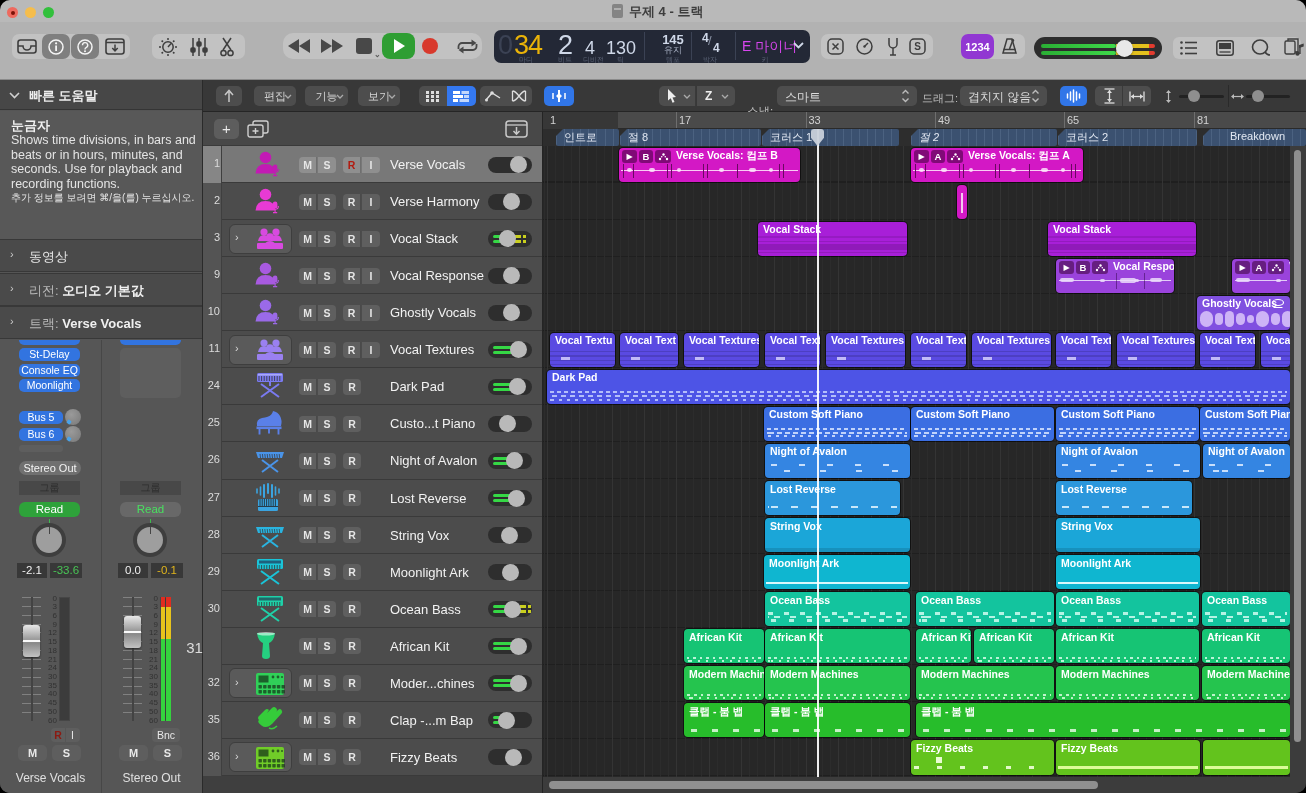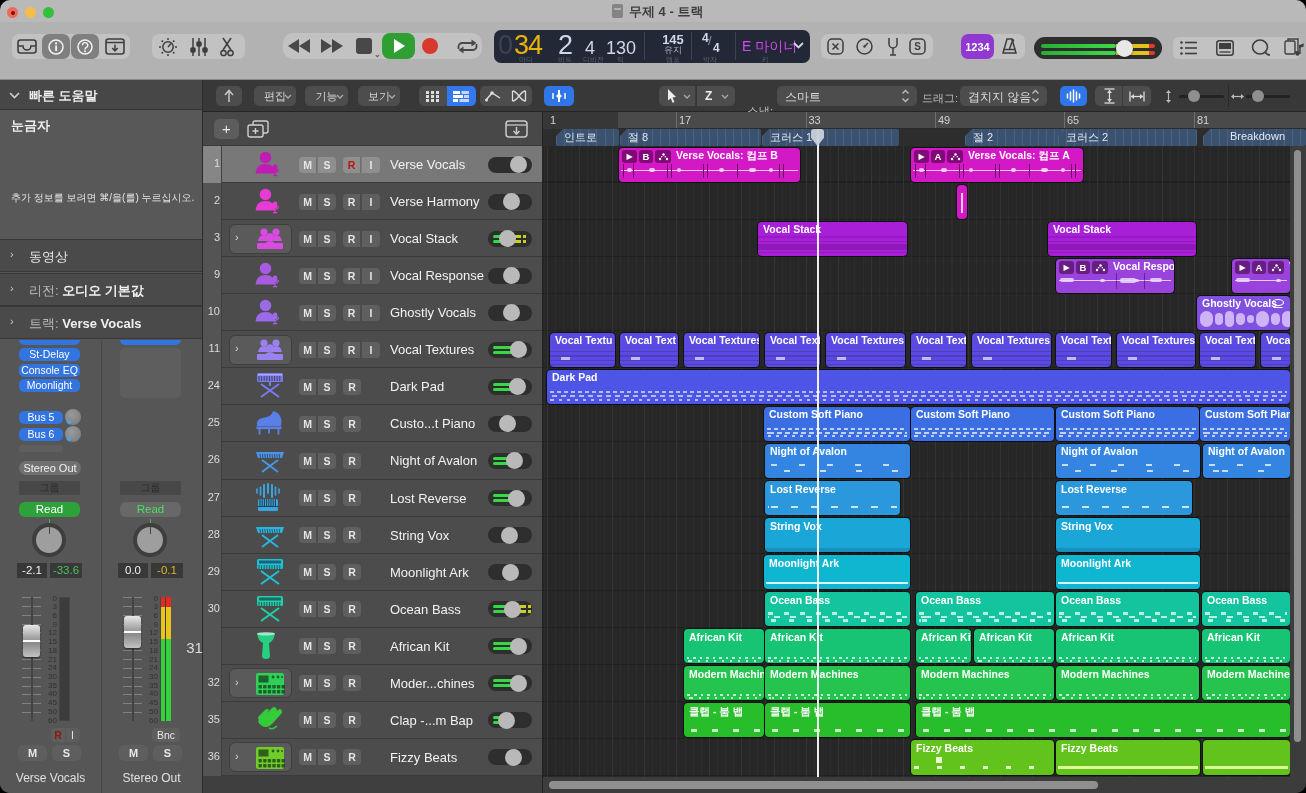--- a/index.html
+++ b/index.html
@@ -339,20 +339,21 @@
 <div class="a" style="left:1246px;top:95px;width:44px;height:3px;background:#222;border-radius:1.5px;"></div>
 <div class="a" style="left:1252px;top:90px;width:12px;height:12px;border-radius:50%;background:#8f8f8f;"></div>
 <div class="a" style="left:0;top:80px;width:203px;height:713px;background:#555555;border-right:1px solid #2a2a2a;"></div>
 <div class="a" style="left:0;top:80px;width:202px;height:30px;background:#474747;border-bottom:1px solid #353535;"></div>
 <svg style="left:9px;top:92px" width="11" height="7" viewBox="0 0 11 7">
       <path d="M1 1 L5.5 5.5 L10 1" fill="none" stroke="#d0d0d0" stroke-width="1.6"></path>
     </svg>
 <div class="a" style="left:29px;top:87px;font-size:13px;font-weight:bold;color:#ececec;">빠른 도움말</div>
 <div class="a" style="left:0;top:111px;width:202px;height:128px;background:#585858;"></div>
 <div class="a" style="left:11px;top:117px;font-size:13px;font-weight:bold;color:#f0f0f0;">눈금자</div>
+<div class="a" style="left:11px;top:133px;width:186px;font-size:12.5px;line-height:14.5px;color:#e4e4e4;">Shows time divisions, in bars and beats or in hours, minutes, and seconds. Use for playback and recording functions.</div>
 <div class="a" style="left:11px;top:191px;font-size:10px;color:#e4e4e4;white-space:nowrap;">추가 정보를 보려면 ⌘/을(를) 누르십시오.</div>
 <div class="a" style="left:0;top:239px;width:202px;height:33px;background:#4a4a4a;border-bottom:1px solid #383838;border-top:1px solid #383838;"></div>
 <div class="a" style="left:10px;top:248px;font-size:11px;color:#ccc;">›</div>
 <div class="a" style="left:29px;top:248px;font-size:13px;"><span style="color:#e8e8e8;">동영상</span></div>
 <div class="a" style="left:0;top:272.5px;width:202px;height:33px;background:#4a4a4a;border-bottom:1px solid #383838;border-top:1px solid #383838;"></div>
 <div class="a" style="left:10px;top:281.5px;font-size:11px;color:#ccc;">›</div>
 <div class="a" style="left:29px;top:281.5px;font-size:13px;"><span style="color:#b9b9b9;">리전:</span> <b style="color:#f0f0f0;">오디오 기본값</b></div>
 <div class="a" style="left:0;top:306px;width:202px;height:33px;background:#4a4a4a;border-bottom:1px solid #383838;border-top:1px solid #383838;"></div>
 <div class="a" style="left:10px;top:315px;font-size:11px;color:#ccc;">›</div>
 <div class="a" style="left:29px;top:315px;font-size:13px;"><span style="color:#b9b9b9;">트랙:</span> <b style="color:#f0f0f0;">Verse Vocals</b></div>
@@ -889,22 +890,22 @@
       <span style="left:8px;">인트로</span>
     </div>
 <div class="mark" style="left:620px;width:141px;clip-path:polygon(7px 0,100% 0,100% 100%,0 100%,0 100%,0 7px);
 background-image:repeating-linear-gradient(90deg,rgba(160,185,215,0.16) 0 1px,transparent 1px 8.09px);">
       <span style="left:8px;">절 8</span>
     </div>
 <div class="mark" style="left:762px;width:137px;clip-path:polygon(7px 0,100% 0,100% 100%,0 100%,0 100%,0 7px);
 background-image:repeating-linear-gradient(90deg,rgba(160,185,215,0.16) 0 1px,transparent 1px 8.09px);">
       <span style="left:8px;">코러스 1</span>
     </div>
-<div class="mark" style="left:965px;width:146px;clip-path:polygon(7px 0,100% 0,100% 100%,0 100%,0 100%,0 7px);
-background-image:repeating-linear-gradient(90deg,rgba(160,185,215,0.16) 0 1px,transparent 1px 8.09px);">
+<div class="mark" style="left:911px;width:146px;clip-path:polygon(7px 0,100% 0,100% 100%,0 100%,0 100%,0 7px);
+background-image:repeating-linear-gradient(90deg,rgba(160,185,215,0.16) 0 1px,transparent 1px 8.09px);font-style:italic;">
       <span style="left:8px;">절 2</span>
     </div>
 <div class="mark" style="left:1058px;width:139px;clip-path:polygon(7px 0,100% 0,100% 100%,0 100%,0 100%,0 7px);
 background-image:repeating-linear-gradient(90deg,rgba(160,185,215,0.16) 0 1px,transparent 1px 8.09px);">
       <span style="left:8px;">코러스 2</span>
     </div>
 <div class="mark" style="left:1203px;width:103px;clip-path:polygon(7px 0,100% 0,100% 100%,0 100%,0 100%,0 7px);
 background-image:repeating-linear-gradient(90deg,rgba(160,185,215,0.16) 0 1px,transparent 1px 8.09px);">
       <span style="left:27px;">Breakdown</span>
     </div>

